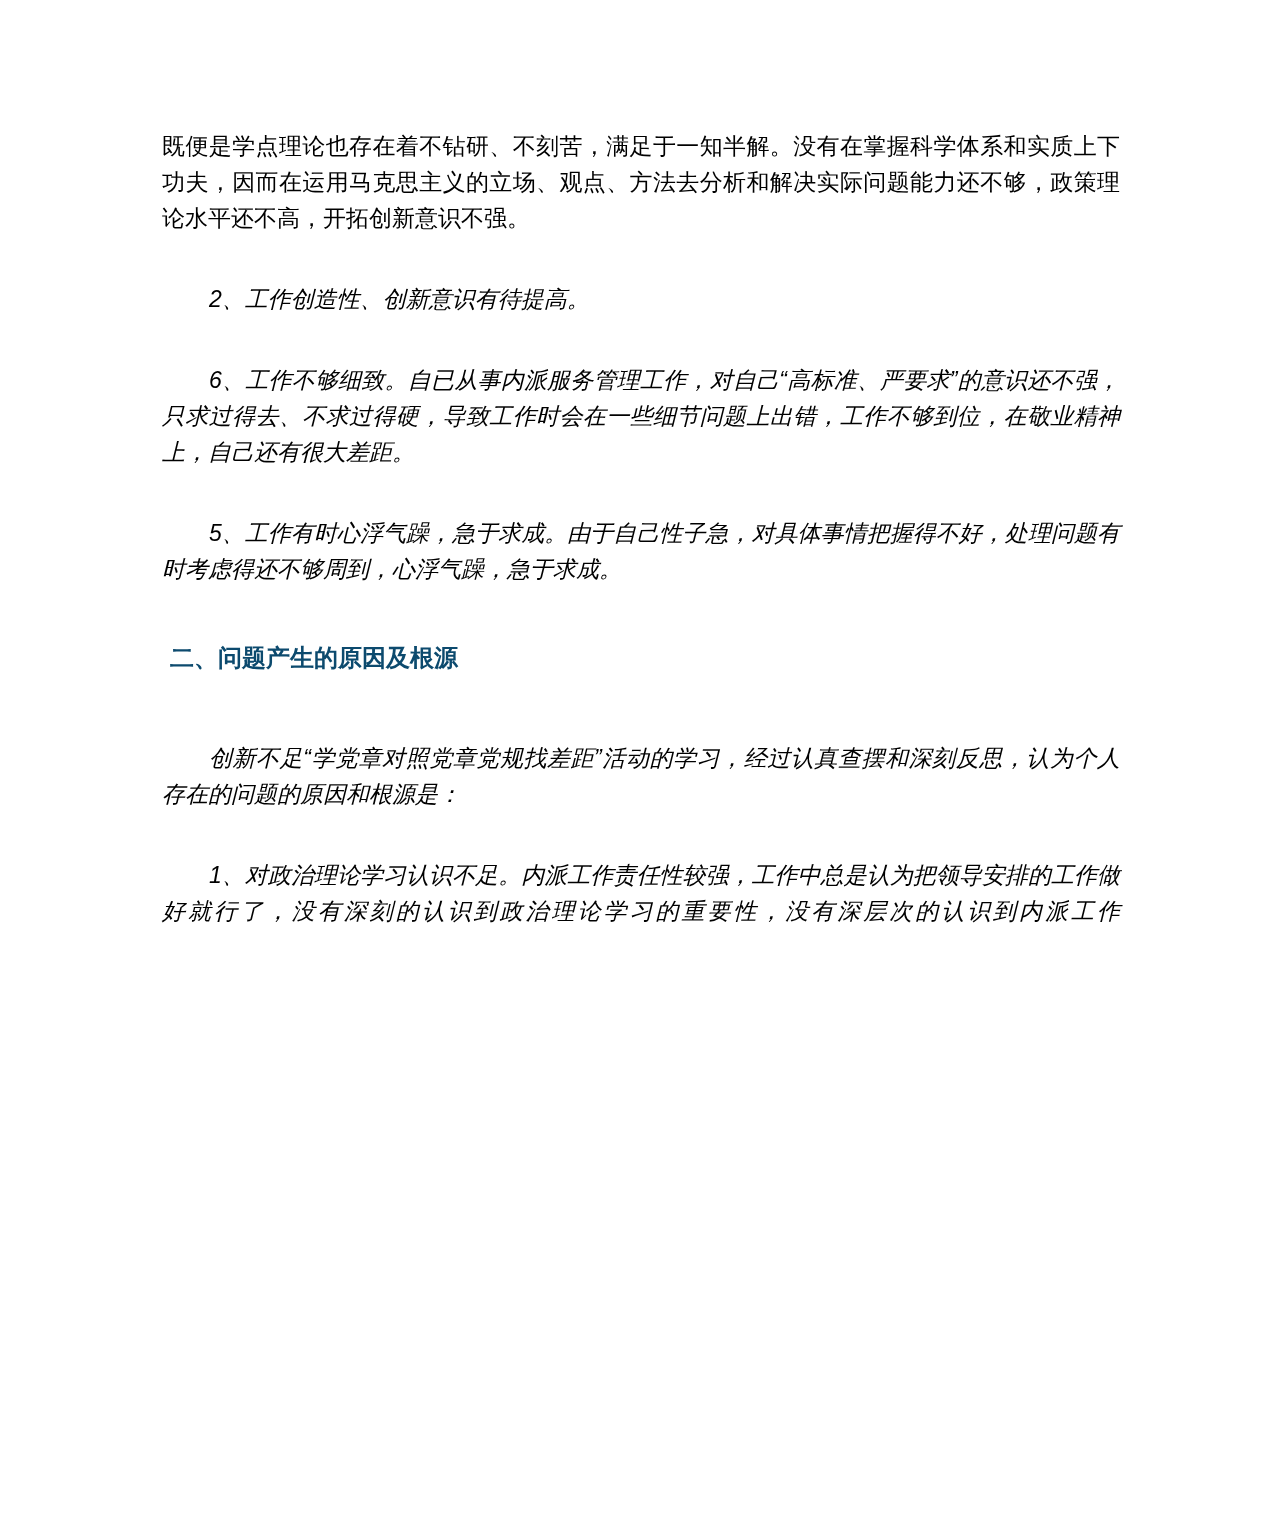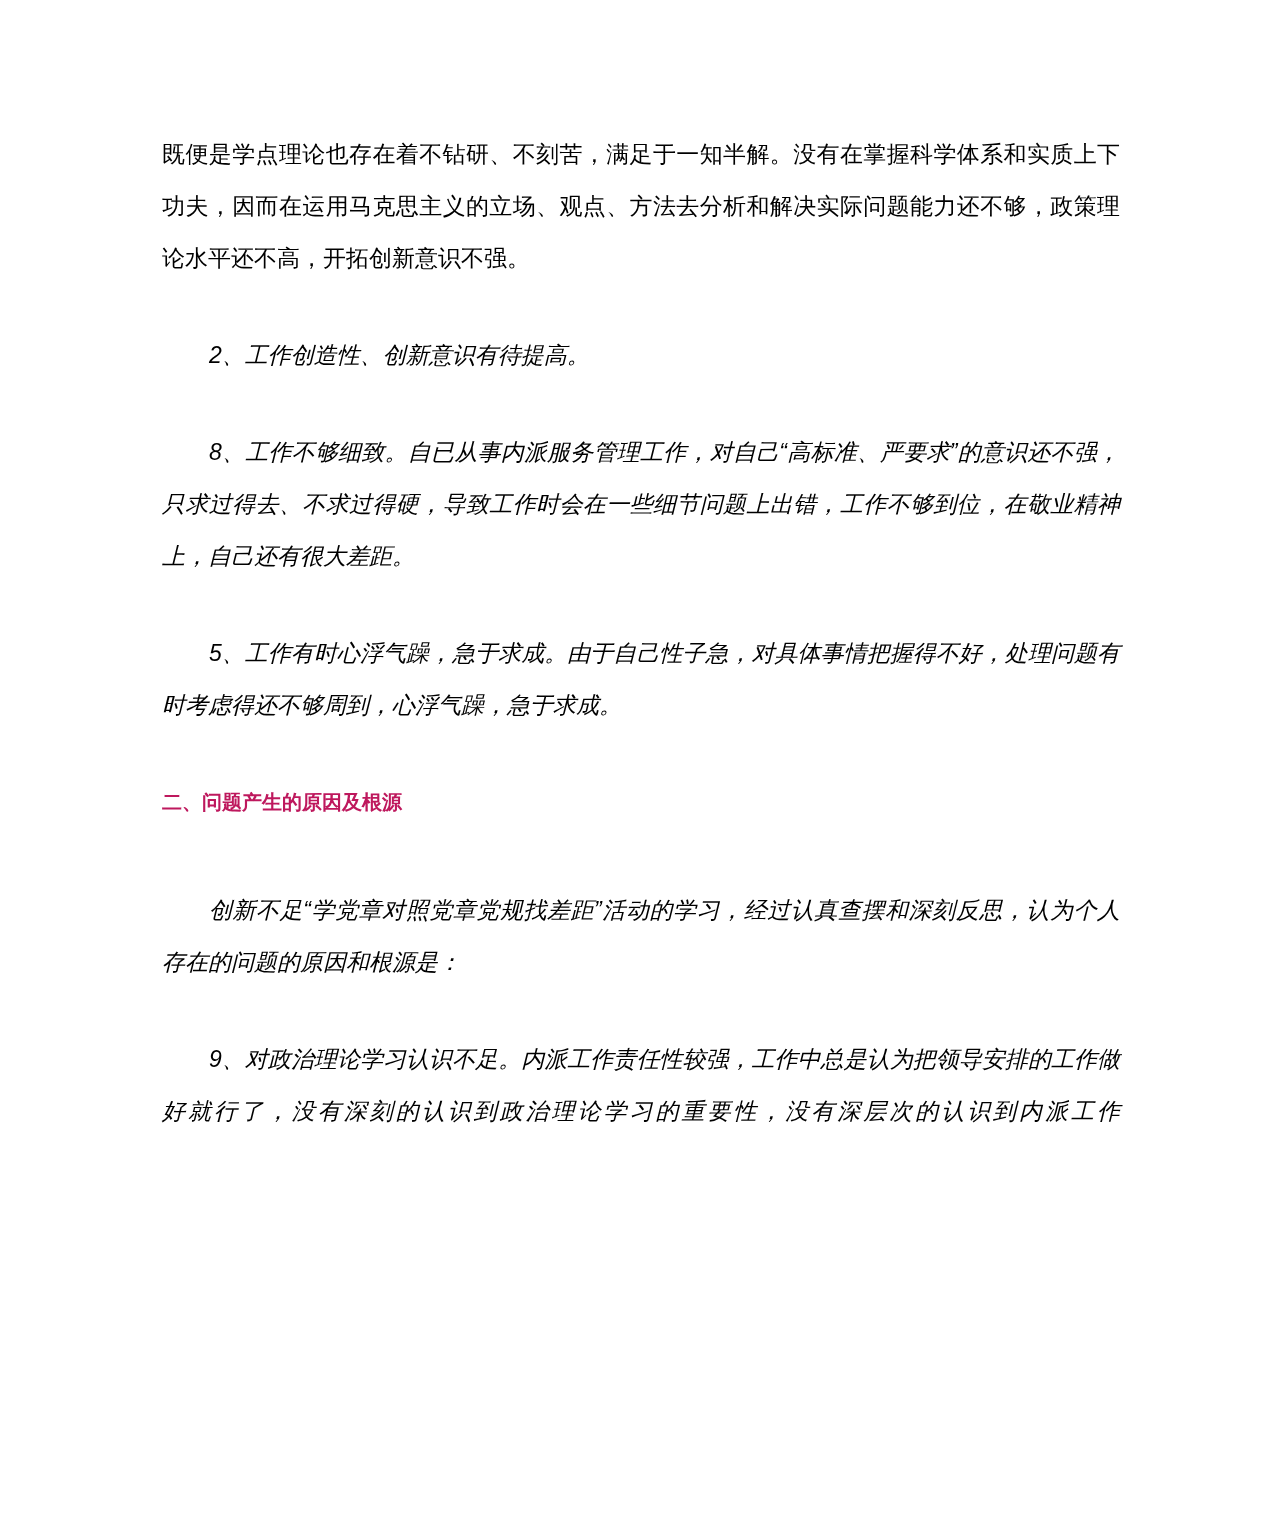--- a/index.html
+++ b/index.html
@@ -13,54 +13,54 @@
     height: 1521px;
     background: #ffffff;
     box-sizing: border-box;
     padding: 128px 160px 0 162px;
     font-family: "Liberation Sans", "DejaVu Sans", sans-serif;
     color: #000000;
     overflow: hidden;
   }
   .para {
     font-size: 23px;
-    line-height: 52px;
+    line-height: 36px;
     text-align: justify;
     margin: 0 0 45px 0;
     color: #000000;
     word-break: break-all;
   }
   .para.indent {
     text-indent: 47px;
     font-style: italic;
   }
   .para.fill-last {
     text-align-last: justify;
   }
   .heading {
-    font-size: 20px;
+    font-size: 24px;
     line-height: 52px;
     font-weight: bold;
-    margin: 0 0 56px 0;
-    color: #be185d;
+    margin: 0 0 56px 8px;
+    color: #0c4a6e;
   }
 </style>
 </head>
 <body>
 
 <div class="page">
 
   <p class="para">既便是学点理论也存在着不钻研、不刻苦，满足于一知半解。没有在掌握科学体系和实质上下功夫，因而在运用马克思主义的立场、观点、方法去分析和解决实际问题能力还不够，政策理论水平还不高，开拓创新意识不强。</p>
 
   <p class="para indent">2、工作创造性、创新意识有待提高。</p>
 
 
-  <p class="para indent">8、工作不够细致。自已从事内派服务管理工作，对自己“高标准、严要求”的意识还不强，只求过得去、不求过得硬，导致工作时会在一些细节问题上出错，工作不够到位，在敬业精神上，自己还有很大差距。</p>
+  <p class="para indent">6、工作不够细致。自已从事内派服务管理工作，对自己“高标准、严要求”的意识还不强，只求过得去、不求过得硬，导致工作时会在一些细节问题上出错，工作不够到位，在敬业精神上，自己还有很大差距。</p>
 
   <p class="para indent">5、工作有时心浮气躁，急于求成。由于自己性子急，对具体事情把握得不好，处理问题有时考虑得还不够周到，心浮气躁，急于求成。</p>
 
   <h2 class="heading">二、问题产生的原因及根源</h2>
 
   <p class="para indent">创新不足“学党章对照党章党规找差距”活动的学习，经过认真查摆和深刻反思，认为个人存在的问题的原因和根源是：</p>
 
-  <p class="para indent fill-last">9、对政治理论学习认识不足。内派工作责任性较强，工作中总是认为把领导安排的工作做好就行了，没有深刻的认识到政治理论学习的重要性，没有深层次的认识到内派工作</p>
+  <p class="para indent fill-last">1、对政治理论学习认识不足。内派工作责任性较强，工作中总是认为把领导安排的工作做好就行了，没有深刻的认识到政治理论学习的重要性，没有深层次的认识到内派工作</p>
 
 </div>
 
 </body></html>

